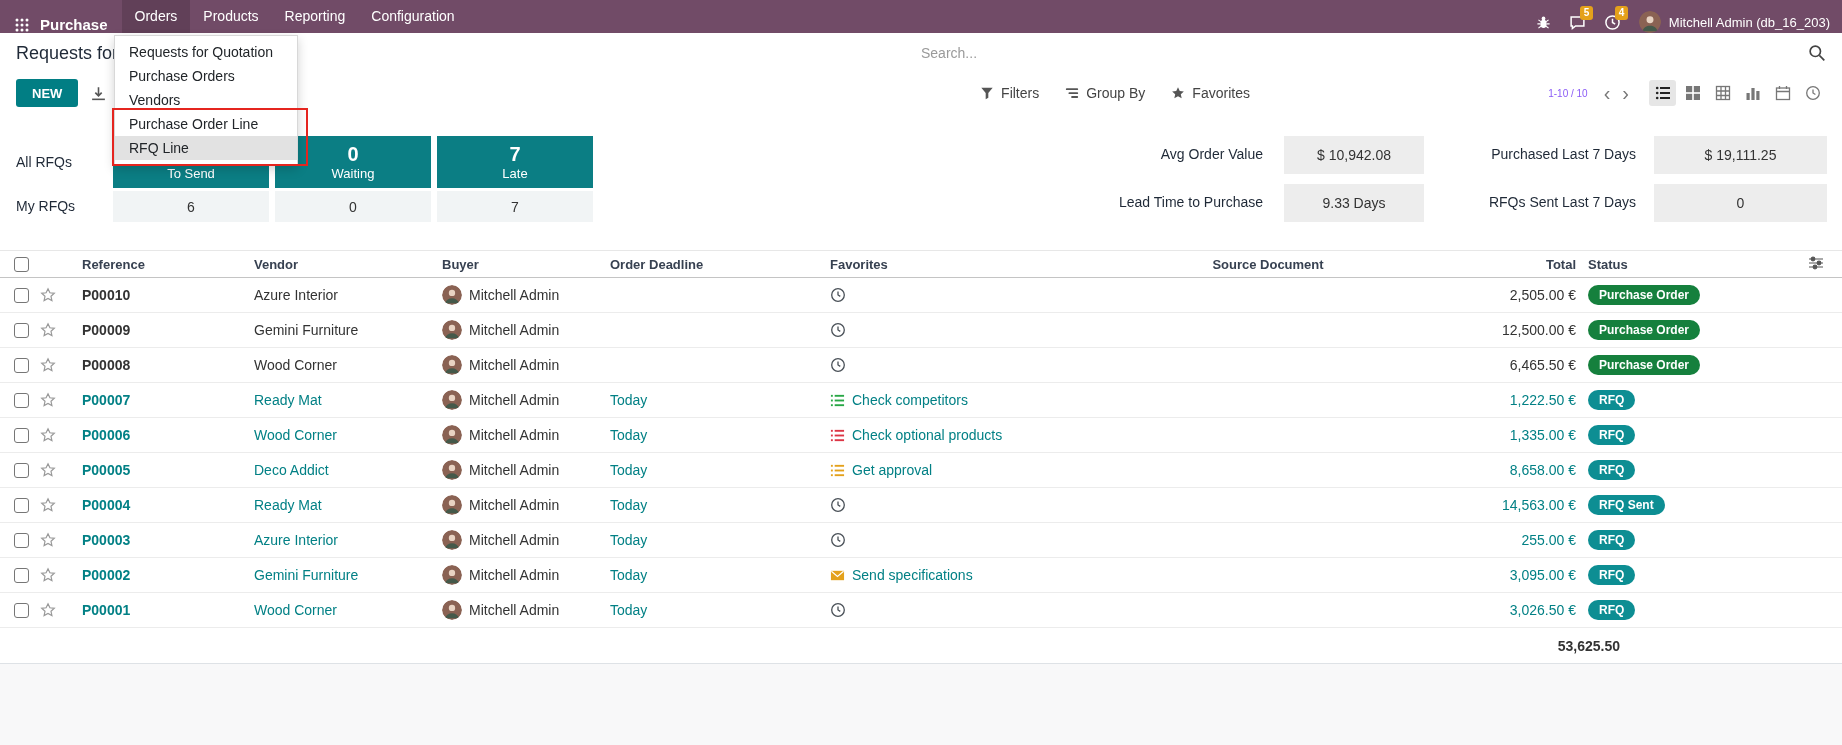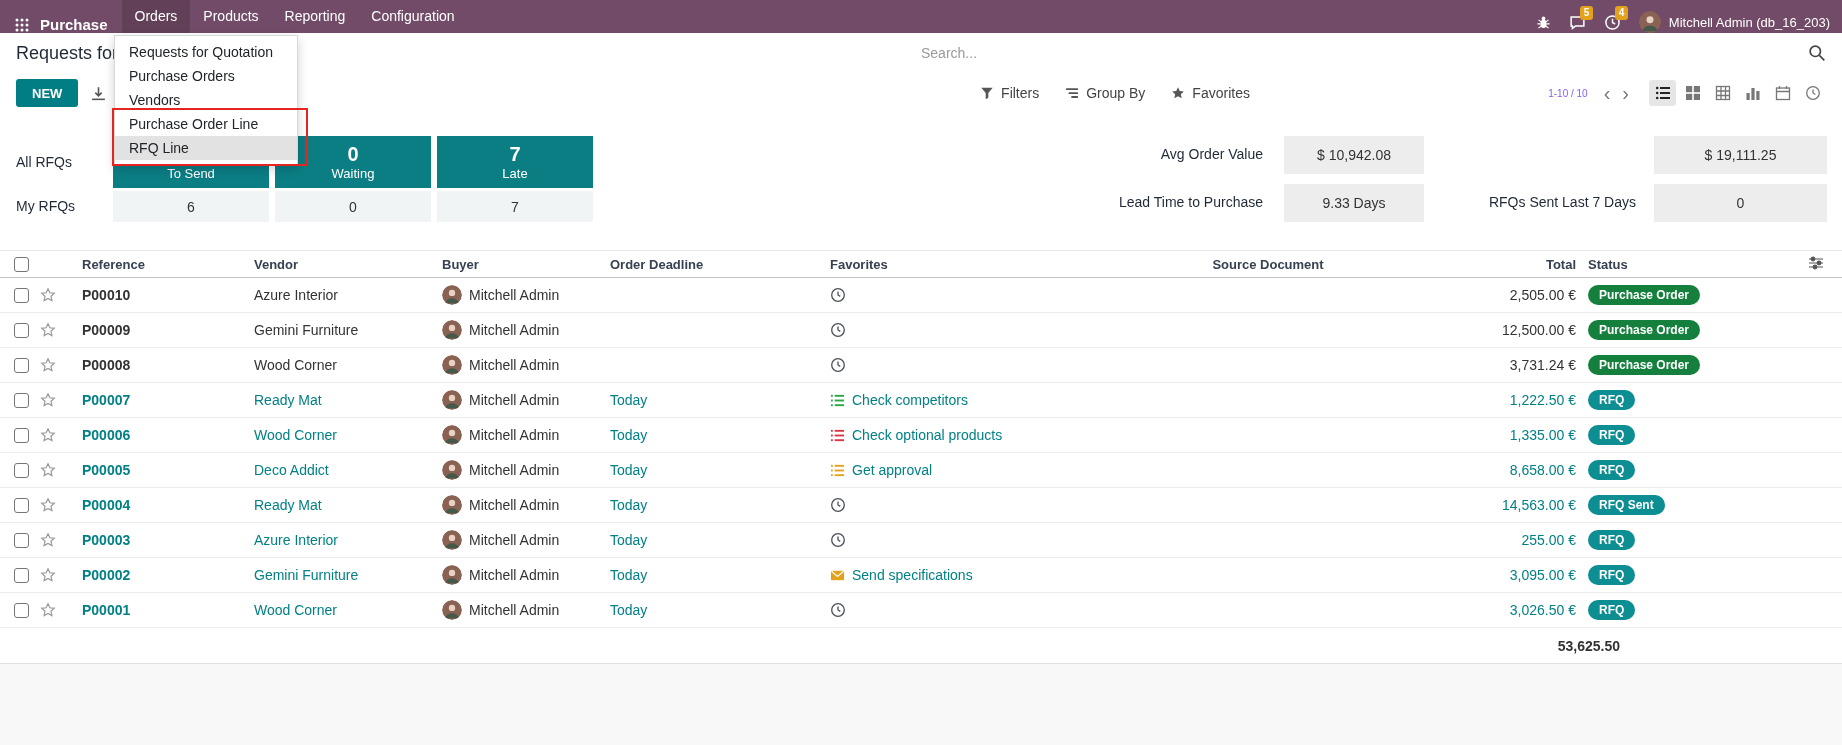--- a/index.html
+++ b/index.html
@@ -263,20 +263,21 @@
   <div class="kbox b2">
     <div class="num">7</div>
     <div class="lbl">Late</div>
   </div>
   <div class="ksub s0">6</div>
   <div class="ksub s1">0</div>
   <div class="ksub s2">7</div>
 
   <div class="kpi-label kl0">Avg Order Value</div>
   <div class="kpi-value kv0">$ 10,942.08</div>
+  <div class="kpi-label kl1">Purchased Last 7 Days</div>
   <div class="kpi-value kv1">$ 19,111.25</div>
   <div class="kpi-label kl2">Lead Time to Purchase</div>
   <div class="kpi-value kv2">9.33 Days</div>
   <div class="kpi-label kl3">RFQs Sent Last 7 Days</div>
   <div class="kpi-value kv3">0</div>
 </div>
 
 <div class="table">
   <div class="thead">
     <div class="cell c-check">
@@ -407,21 +408,21 @@
       <span class="act-icon act-clock" style="display: inline-flex; color: rgb(73, 80, 87);">
         <svg width="16" height="16" viewBox="0 0 16 16" fill="none" stroke="currentColor" stroke-width="1.3">
               <circle cx="8" cy="8" r="6.3"></circle>
               <path d="M8 4.6V8l2.3 1.4"></path>
             </svg>
       </span>
 
       <span class="act-label"></span>
     </div>
     <div class="cell c-source"></div>
-    <div class="cell c-total">3,731.24 €</div>
+    <div class="cell c-total">6,465.50 €</div>
     <div class="cell c-status">
           <span class="badge-pill po">Purchase Order</span>
         </div>
     <div class="cell c-gear"></div>
   </div>
       <div class="trow info">
     <div class="cell c-check">
           <input type="checkbox" style="">
         </div>
     <div class="cell c-star">

